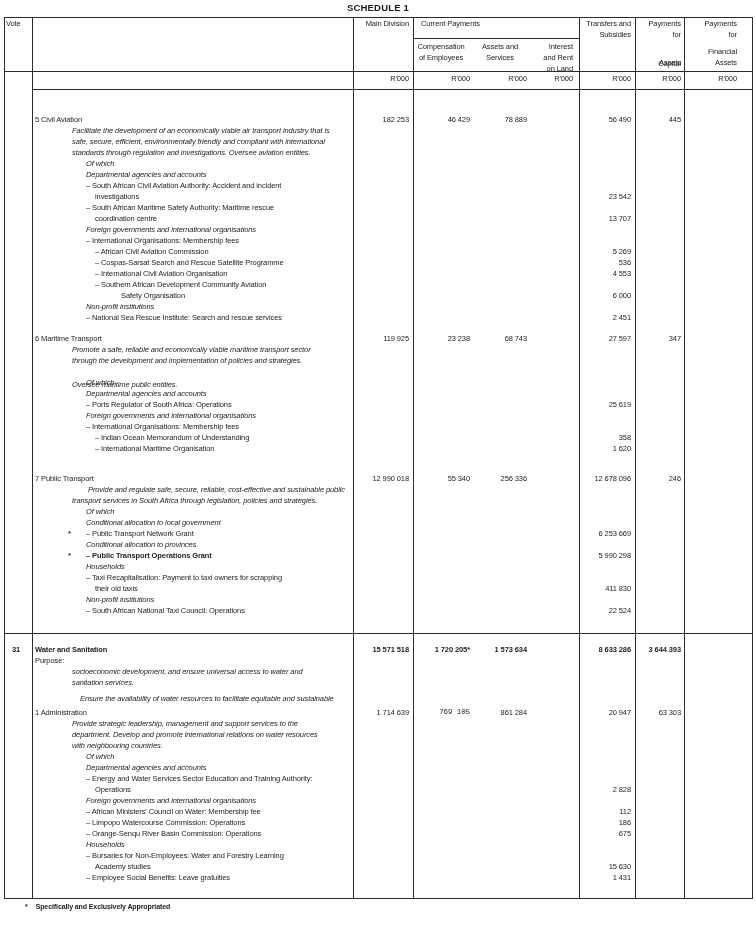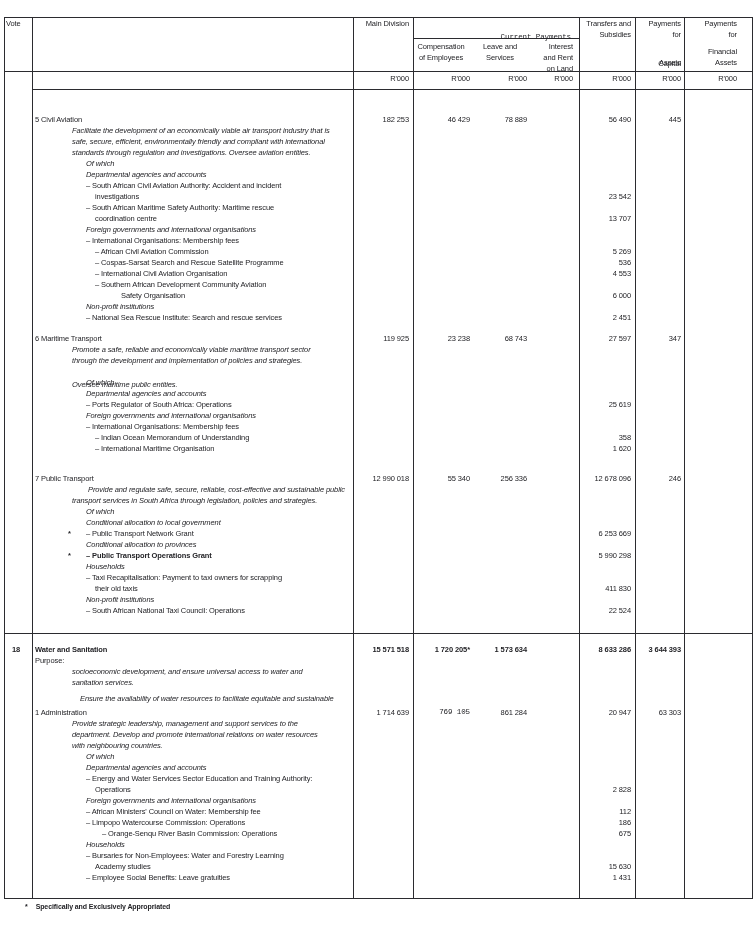--- a/index.html
+++ b/index.html
@@ -13,20 +13,21 @@
   .hl{position:absolute;height:1px;background:#2b2b2f;}
   #title{position:absolute;top:2px;left:0;width:756px;text-align:center;
          font-size:9.5px;font-weight:bold;letter-spacing:0.2px;color:#1c1c20;}
   #footnote{position:absolute;top:903px;left:25px;font-size:7px;font-weight:bold;letter-spacing:-0.1px;color:#232327;}
   #footnote .fnote-text{margin-left:8px;}
 </style>
 </head>
 <body>
 
 <div id="page">
+  <div id="title">SCHEDULE 1</div>
 
   <div class="vl" style="left:4px;top:17px;height:882px;"></div>
   <div class="vl" style="left:32px;top:17px;height:882px;"></div>
   <div class="vl" style="left:353px;top:17px;height:882px;"></div>
   <div class="vl" style="left:413px;top:17px;height:882px;"></div>
   <div class="vl" style="left:579px;top:17px;height:882px;"></div>
   <div class="vl" style="left:635px;top:17px;height:882px;"></div>
   <div class="vl" style="left:684px;top:17px;height:882px;"></div>
   <div class="vl" style="left:752px;top:17px;height:882px;"></div>
 
@@ -35,34 +36,34 @@
   <div class="hl" style="left:4px;top:71px;width:749px;"></div>
   <div class="hl" style="left:32px;top:89px;width:721px;"></div>
   <div class="hl" style="left:4px;top:633px;width:749px;"></div>
   <div class="hl" style="left:4px;top:898px;width:749px;"></div>
 
   <div id="footnote">
     <span class="fnote-marker">*</span><span class="fnote-text">Specifically and Exclusively Appropriated</span>
   </div>
 <div class="tx " style="top: 19px; left: 6px;">Vote</div>
     <div class="tx num" style="top: 19px; left: 314px; width: 95px;">Main Division</div>
-    <div class="tx " style="top: 33px; left: 421px; width: 150px; text-align: right; font-family: Liberation Mono, monospace;">Current Payments</div>
+    <div class="tx " style="top: 19px; left: 421px; width: 150px; text-align: left;">Current Payments</div>
     <div class="tx num" style="top: 19px; left: 536px; width: 95px;">Transfers and</div>
     <div class="tx num" style="top: 30px; left: 536px; width: 95px;">Subsidies</div>
     <div class="tx num" style="top: 19px; left: 586px; width: 95px;">Payments</div>
     <div class="tx num" style="top: 30px; left: 586px; width: 95px;">for</div>
     <div class="tx num" style="top: 47px; left: 586px; width: 95px; margin-top: 12px;">Capital</div>
     <div class="tx num" style="top: 58px; left: 586px; width: 95px;">Assets</div>
     <div class="tx num" style="top: 19px; left: 642px; width: 95px;">Payments</div>
     <div class="tx num" style="top: 30px; left: 642px; width: 95px;">for</div>
     <div class="tx num" style="top: 47px; left: 642px; width: 95px;">Financial</div>
     <div class="tx num" style="top: 58px; left: 642px; width: 95px;">Assets</div>
     <div class="tx " style="top: 42px; left: 366px; width: 150px; text-align: center;">Compensation</div>
     <div class="tx " style="top: 53px; left: 366px; width: 150px; text-align: center;">of Employees</div>
-    <div class="tx " style="top: 42px; left: 425px; width: 150px; text-align: center;">Leave and</div>
+    <div class="tx " style="top: 42px; left: 425px; width: 150px; text-align: center;">Assets and</div>
     <div class="tx " style="top: 53px; left: 425px; width: 150px; text-align: center;">Services</div>
     <div class="tx num" style="top: 42px; left: 478px; width: 95px;">Interest</div>
     <div class="tx num" style="top: 53px; left: 478px; width: 95px;">and Rent</div>
     <div class="tx num" style="top: 64px; left: 478px; width: 95px;">on Land</div>
     <div class="tx num" style="top: 74px; left: 314px; width: 95px;">R'000</div>
     <div class="tx num" style="top: 74px; left: 375px; width: 95px;">R'000</div>
     <div class="tx num" style="top: 74px; left: 432px; width: 95px;">R'000</div>
     <div class="tx num" style="top: 74px; left: 478px; width: 95px;">R'000</div>
     <div class="tx num" style="top: 74px; left: 536px; width: 95px;">R'000</div>
     <div class="tx num" style="top: 74px; left: 586px; width: 95px;">R'000</div>
@@ -134,21 +135,21 @@
     <div class="tx " style="top: 551px; left: 86px; font-weight: bold;">– Public Transport Operations Grant</div>
     <div class="tx bd" style="top: 551px; left: 68px;">*</div>
     <div class="tx num" style="top: 551px; left: 536px; width: 95px;">5 990 298</div>
     <div class="tx it" style="top: 562px; left: 86px;">Households</div>
     <div class="tx " style="top: 573px; left: 86px;">– Taxi Recapitalisation: Payment to taxi owners for scrapping</div>
     <div class="tx " style="top: 584px; left: 95px;">their old taxis</div>
     <div class="tx num" style="top: 584px; left: 536px; width: 95px;">411 830</div>
     <div class="tx it" style="top: 595px; left: 86px;">Non-profit institutions</div>
     <div class="tx " style="top: 606px; left: 86px;">– South African National Taxi Council: Operations</div>
     <div class="tx num" style="top: 606px; left: 536px; width: 95px;">22 524</div>
-    <div class="tx bd" style="top: 645px; left: 12px;">18</div>
+    <div class="tx bd" style="top: 645px; left: 12px;">31</div>
     <div class="tx bd" style="top: 645px; left: 35px;">Water and Sanitation</div>
     <div class="tx bd num" style="top: 645px; left: 314px; width: 95px;">15 571 518</div>
     <div class="tx bd num" style="top: 645px; left: 375px; width: 95px;">1 720 205*</div>
     <div class="tx bd num" style="top: 645px; left: 432px; width: 95px;">1 573 634</div>
     <div class="tx bd num" style="top: 645px; left: 536px; width: 95px;">8 633 286</div>
     <div class="tx bd num" style="top: 645px; left: 586px; width: 95px;">3 644 393</div>
     <div class="tx " style="top: 656px; left: 35px;">Purpose:</div>
     <div class="tx it" style="top: 694px; left: 72px; margin-left: 8px;">Ensure the availability of water resources to facilitate equitable and sustainable</div>
     <div class="tx it" style="top: 667px; left: 72px;">socioeconomic development, and ensure universal access to water and</div>
     <div class="tx it" style="top: 678px; left: 72px;">sanitation services.</div>
@@ -164,21 +165,21 @@
     <div class="tx it" style="top: 752px; left: 86px;">Of which</div>
     <div class="tx it" style="top: 763px; left: 86px;">Departmental agencies and accounts</div>
     <div class="tx " style="top: 774px; left: 86px;">– Energy and Water Services Sector Education and Training Authority:</div>
     <div class="tx " style="top: 785px; left: 95px;">Operations</div>
     <div class="tx num" style="top: 785px; left: 536px; width: 95px;">2 828</div>
     <div class="tx it" style="top: 796px; left: 86px;">Foreign governments and international organisations</div>
     <div class="tx " style="top: 807px; left: 86px;">– African Ministers' Council on Water: Membership fee</div>
     <div class="tx num" style="top: 807px; left: 536px; width: 95px;">112</div>
     <div class="tx " style="top: 818px; left: 86px;">– Limpopo Watercourse Commission: Operations</div>
     <div class="tx num" style="top: 818px; left: 536px; width: 95px;">186</div>
-    <div class="tx " style="top: 829px; left: 86px; margin-left: 16px;">– Orange-Senqu River Basin Commission: Operations</div>
+    <div class="tx " style="top: 829px; left: 86px;">– Orange-Senqu River Basin Commission: Operations</div>
     <div class="tx num" style="top: 829px; left: 536px; width: 95px;">675</div>
     <div class="tx it" style="top: 840px; left: 86px;">Households</div>
     <div class="tx " style="top: 851px; left: 86px;">– Bursaries for Non-Employees: Water and Forestry Learning</div>
     <div class="tx " style="top: 862px; left: 95px;">Academy studies</div>
     <div class="tx num" style="top: 862px; left: 536px; width: 95px;">15 630</div>
     <div class="tx " style="top: 873px; left: 86px;">– Employee Social Benefits: Leave gratuities</div>
     <div class="tx num" style="top: 873px; left: 536px; width: 95px;">1 431</div>
   </div>
 
 </body></html>

